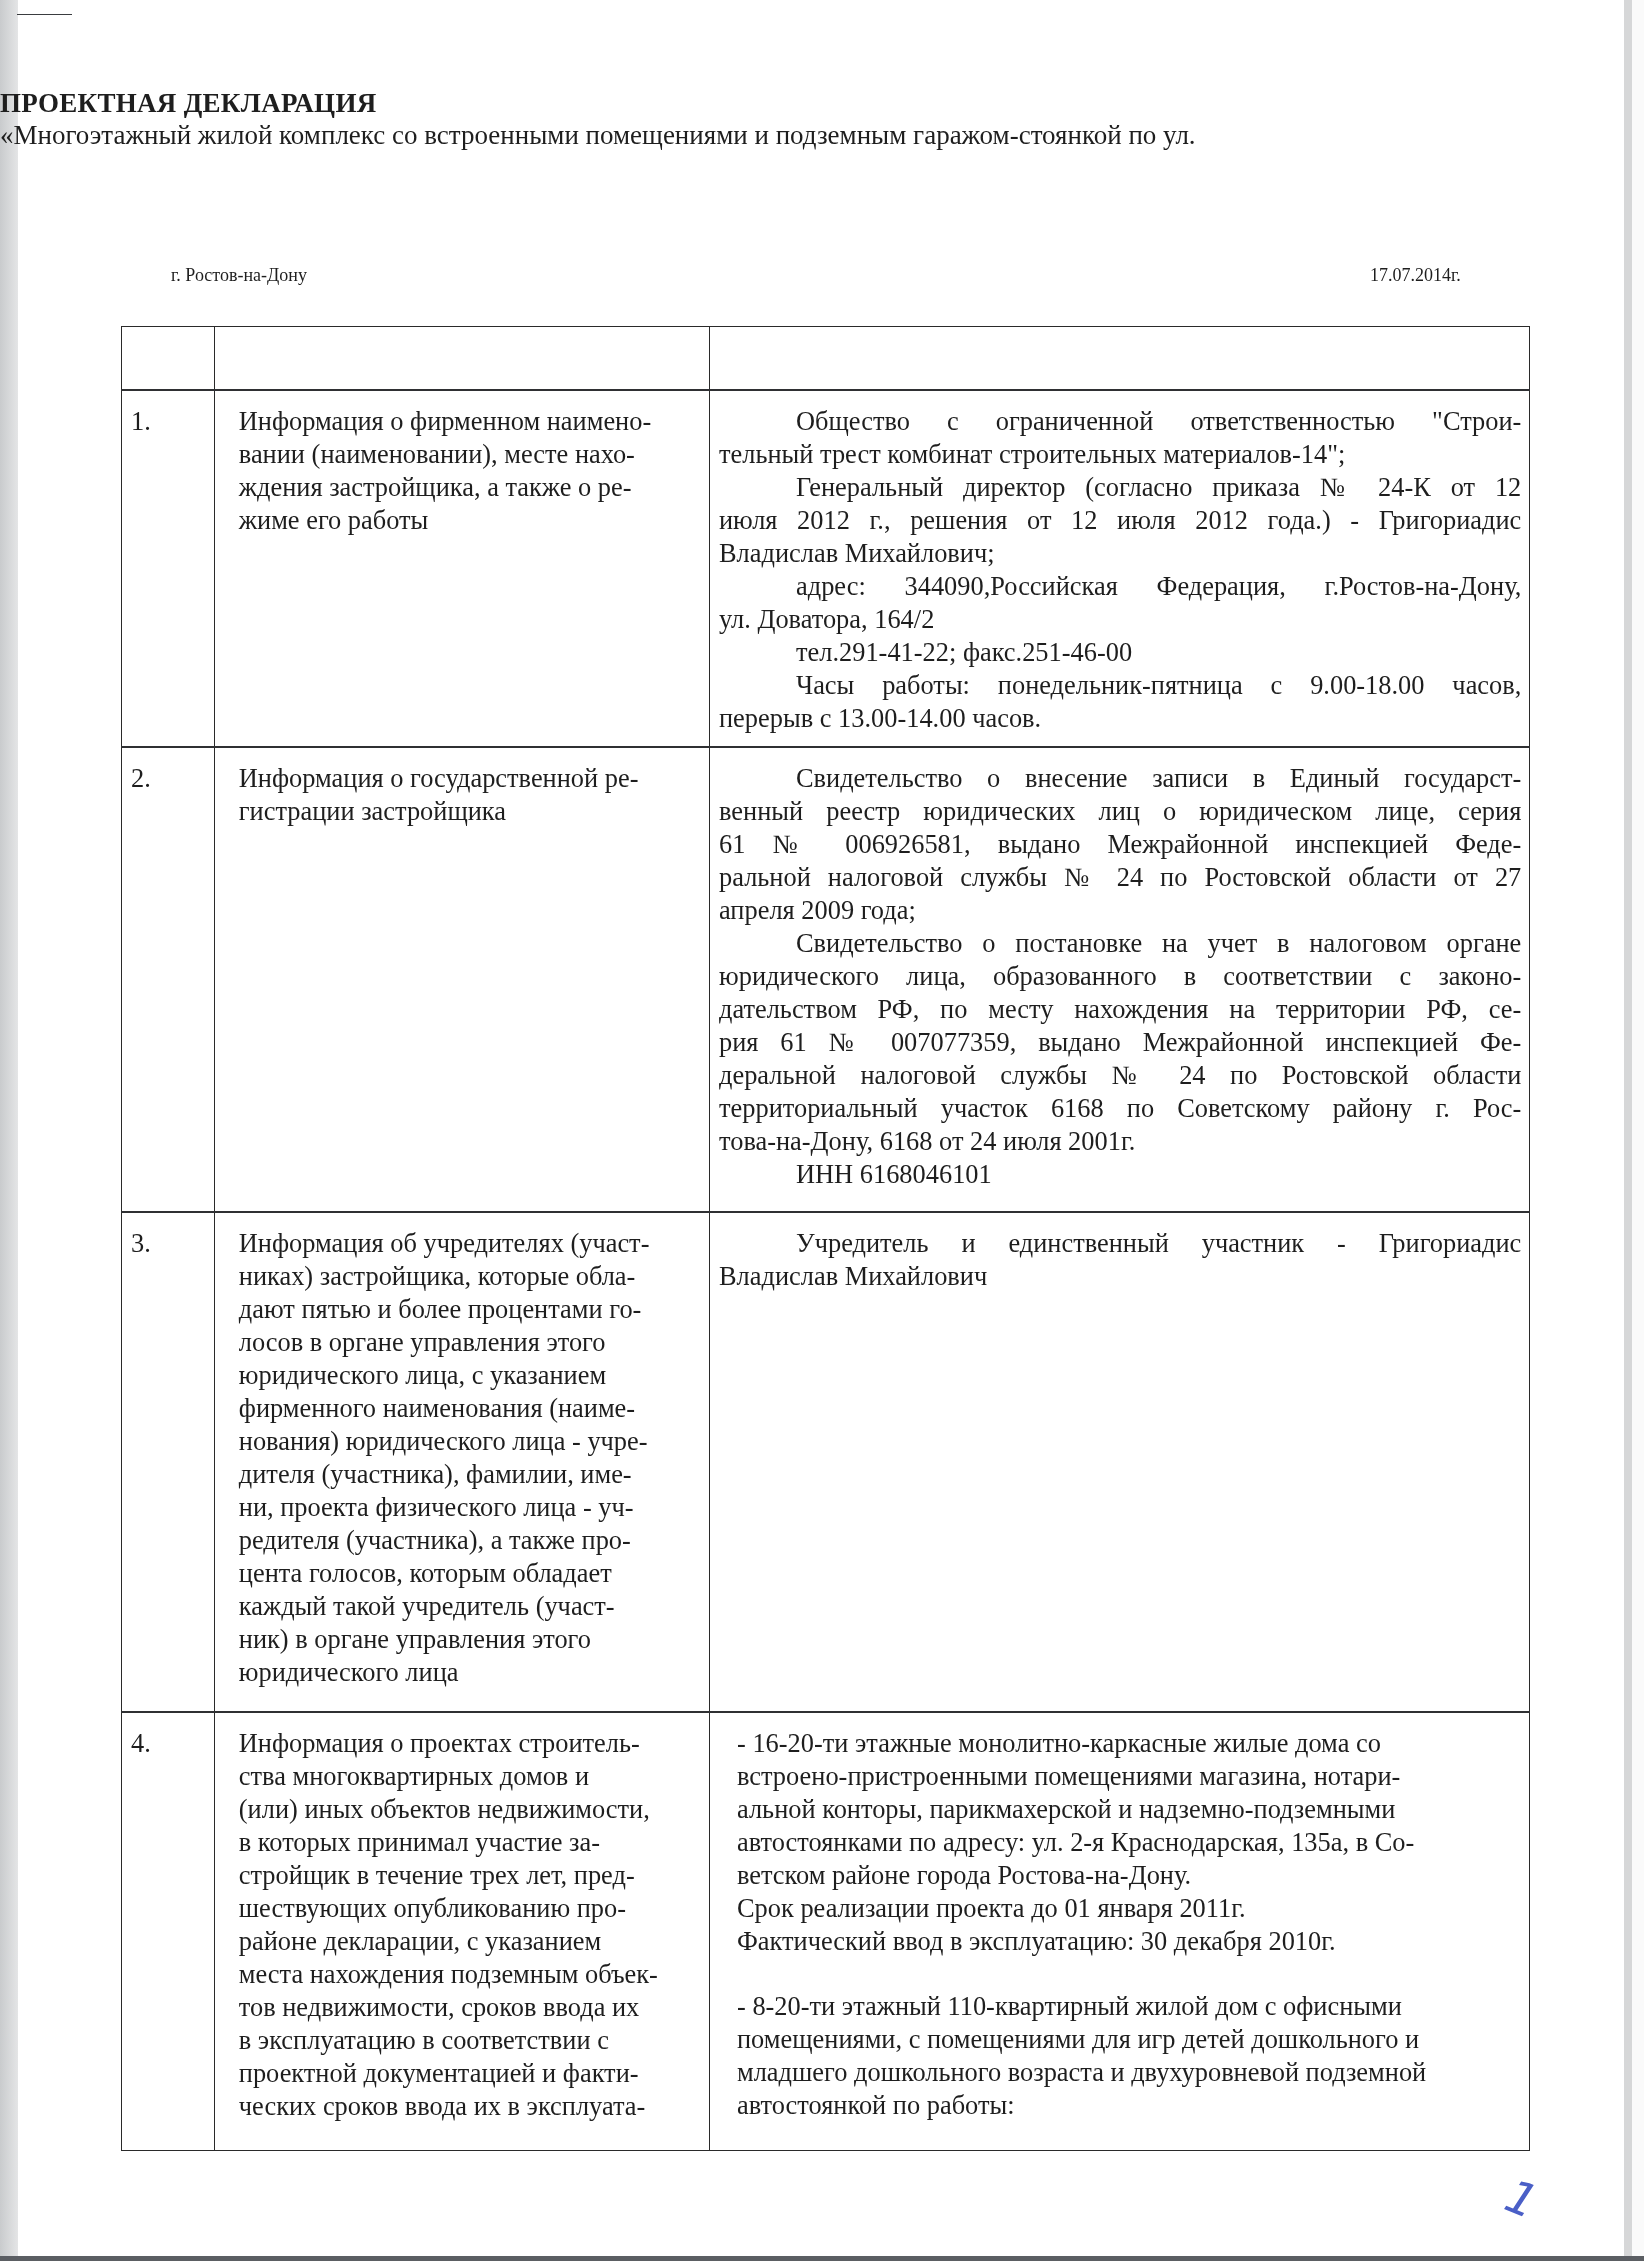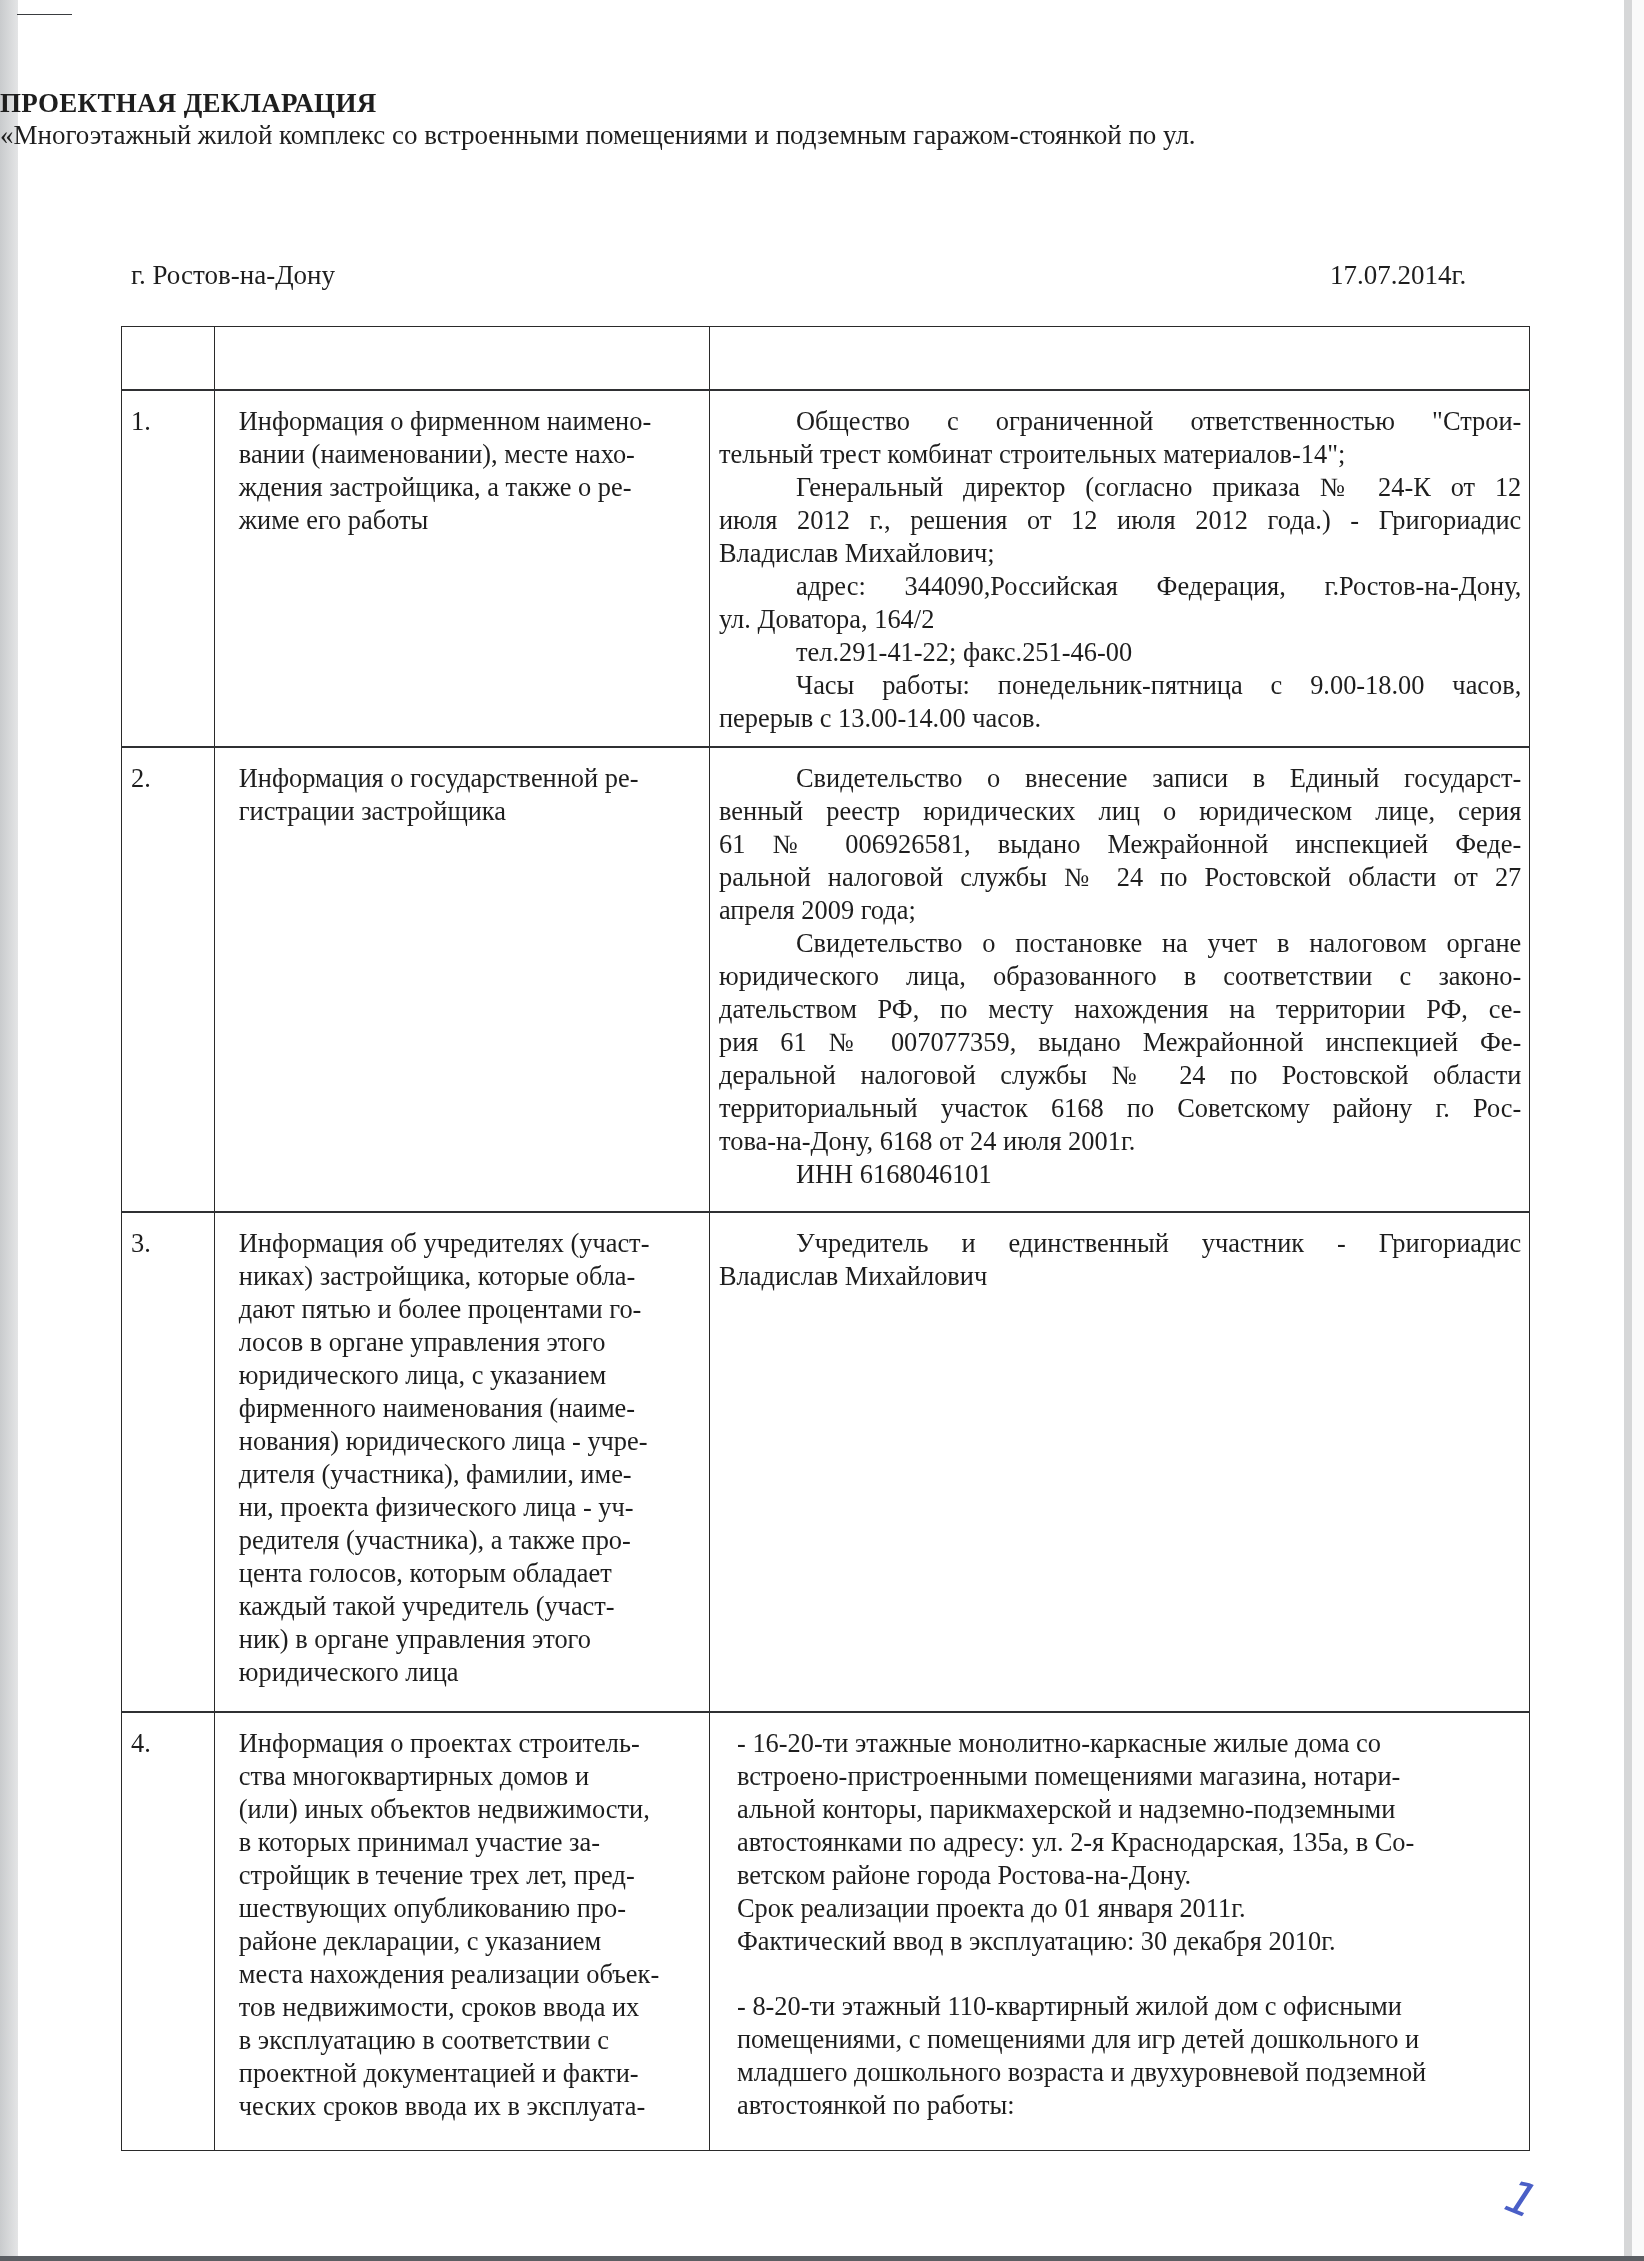--- a/index.html
+++ b/index.html
@@ -10,21 +10,21 @@
     color: #1e1e1e;
   }
   .scan-edge-left { position: absolute; left: 0; top: 0; width: 18px; height: 2261px; background: linear-gradient(to right, #c9cbcd, #e4e5e6); }
   .scan-edge-right { position: absolute; left: 1624px; top: 0; width: 7.7px; height: 2261px; background: #d6d7d8; }
   .scan-edge-right2 { position: absolute; left: 1632px; top: 0; width: 13px; height: 2261px; background: #fafafa; }
   .scan-edge-bottom { position: absolute; left: 0; top: 2256px; width: 1645px; height: 5.2px; background: #5b5e63; }
   .scan-top-mark { position: absolute; left: 17px; top: 13.5px; width: 55px; height: 1.9px; background: #3a3d40; }
 
   .header { position: absolute; left: 0; top: 87px; width: 1645px; font-size: 27px; line-height: 32px; }
   .header .title { font-weight: bold; letter-spacing: 0.3px; }
-  .place-date { position: absolute; top: 259px; font-size: 27px; line-height: 32px; }
+  .place-date { position: absolute; top: 259px; font-size: 18px; line-height: 32px; margin-left: 40px; }
   .place { left: 131px; }
   .date { left: 1330px; }
 
   table.decl {
     position: absolute; left: 121px; top: 326px; width: 1408px;
     border-collapse: collapse; table-layout: fixed;
     font-size: 26.4px; line-height: 33px;
   }
   table.decl td {
     border: 1.3px solid #2a2a2a; vertical-align: top; padding: 0;
@@ -184,21 +184,21 @@
         </td>
         <td>
           <div class="label plain">
             <span class="line">Информация о проектах строитель-</span>
             <span class="line">ства многоквартирных домов и</span>
             <span class="line">(или) иных объектов недвижимости,</span>
             <span class="line">в которых принимал участие за-</span>
             <span class="line">стройщик в течение трех лет, пред-</span>
             <span class="line">шествующих опубликованию про-</span>
             <span class="line">районе декларации, с указанием</span>
-            <span class="line">места нахождения реализации объек-</span>
+            <span class="line">места нахождения подземным объек-</span>
             <span class="line">тов недвижимости, сроков ввода их</span>
             <span class="line">в эксплуатацию в соответствии с</span>
             <span class="line">проектной документацией и факти-</span>
             <span class="line">ческих сроков ввода их в эксплуата-</span>
           </div>
         </td>
         <td>
           <div class="content">
             <div class="plain">
               <span class="line">- 16-20-ти этажные монолитно-каркасные жилые дома со</span>

